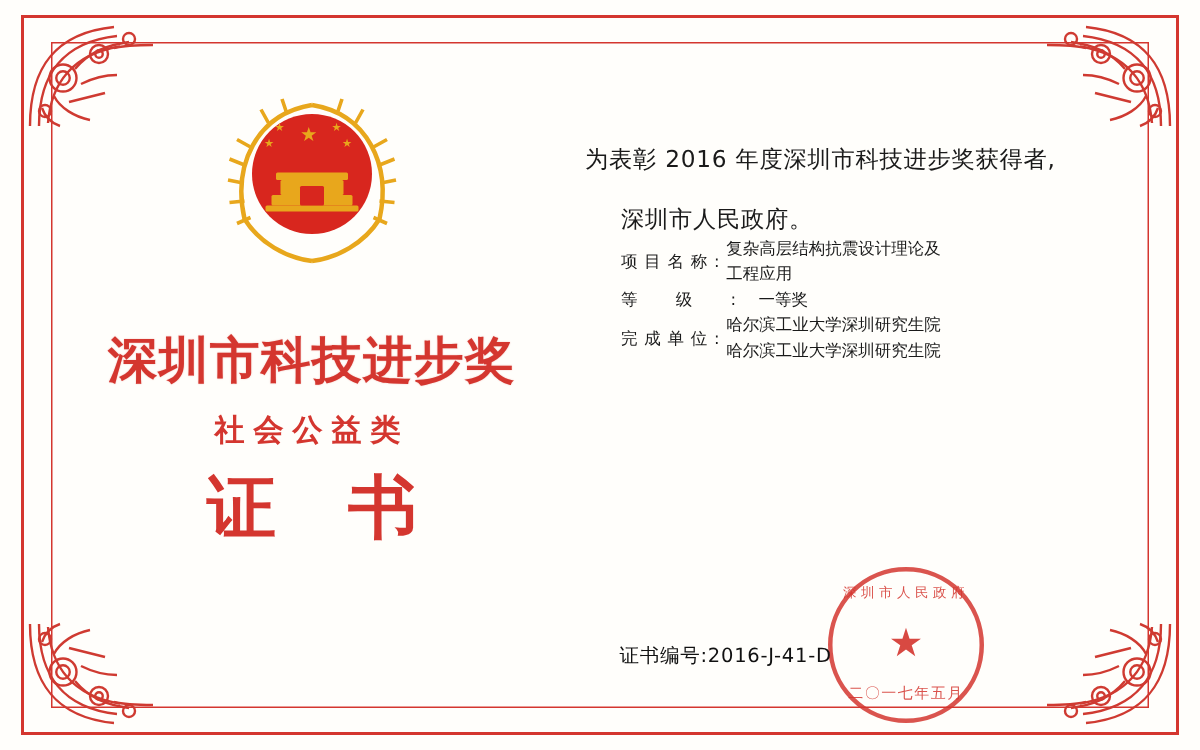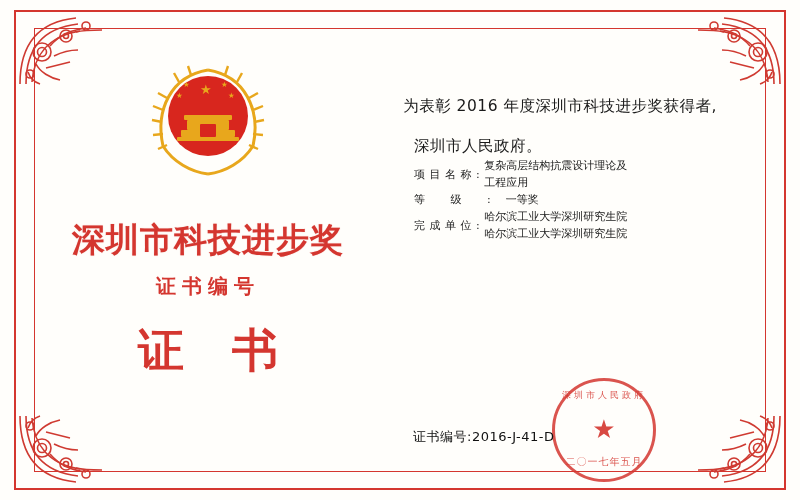--- a/index.html
+++ b/index.html
@@ -78,41 +78,41 @@
     text-shadow: 0 0 1px rgba(212,54,47,0.4);
   }
   .title-sub {
     margin-top: 10px;
     font-size: 20px;
     font-weight: bold;
     letter-spacing: 6px;
     color: #d4362f;
   }
   .title-cert {
-    margin-top: 20px;
+    margin-top: 8px;
     font-size: 46px;
     font-weight: bold;
     letter-spacing: 16px;
     color: #d4362f;
     text-indent: 16px;
   }
 
   
   .right-col {
     position: absolute;
     left: 390px;
     top: 96px;
     width: 340px;
     color: #1a1a1a;
   }
   .intro-line1 {
     font-size: 15.5px;
     letter-spacing: 0.5px;
     white-space: nowrap;
-    text-align: center;
+    text-align: left;
   }
   .intro-line2 {
     margin-top: 19px;
     font-size: 15.5px;
     letter-spacing: 0.5px;
     margin-left: 24px;
   }
   .field {
     font-size: 11px;
     display: flex;
@@ -302,21 +302,21 @@
         </g>
         <g fill="#e8a71c" font-size="7.5" font-family="DejaVu Sans, sans-serif">
           <text x="40" y="29">★</text>
           <text x="33" y="40">★</text>
           <text x="78" y="29">★</text>
           <text x="85" y="40">★</text>
         </g>
       </svg>
     </div>
     <div class="title-main">深圳市科技进步奖</div>
-    <div class="title-sub">证书编号</div>
+    <div class="title-sub">社会公益类</div>
     <div class="title-cert">证 书</div>
   </div>
 
   <div class="right-col">
     <div class="intro-line1">为表彰 2016 年度深圳市科技进步奖获得者,</div>
     <div class="intro-line2">深圳市人民政府。</div>
 
     <div class="field">
       <span class="label">项 目 名 称 :</span>
       <span class="value">

